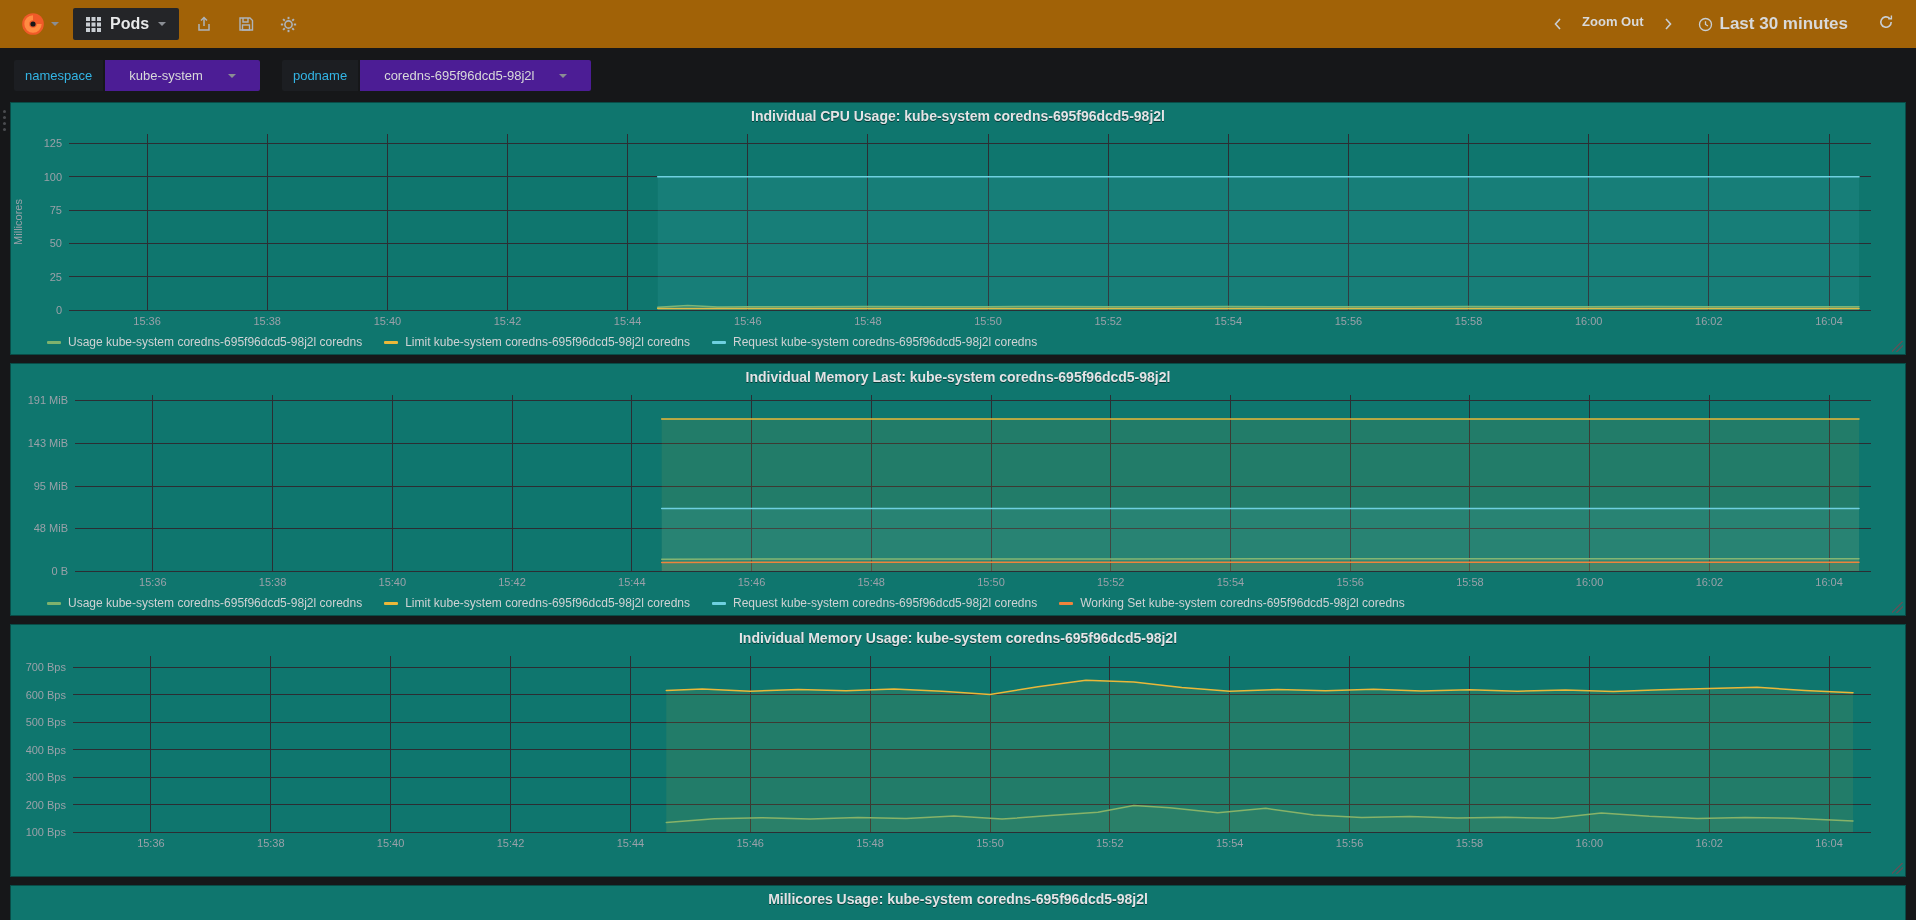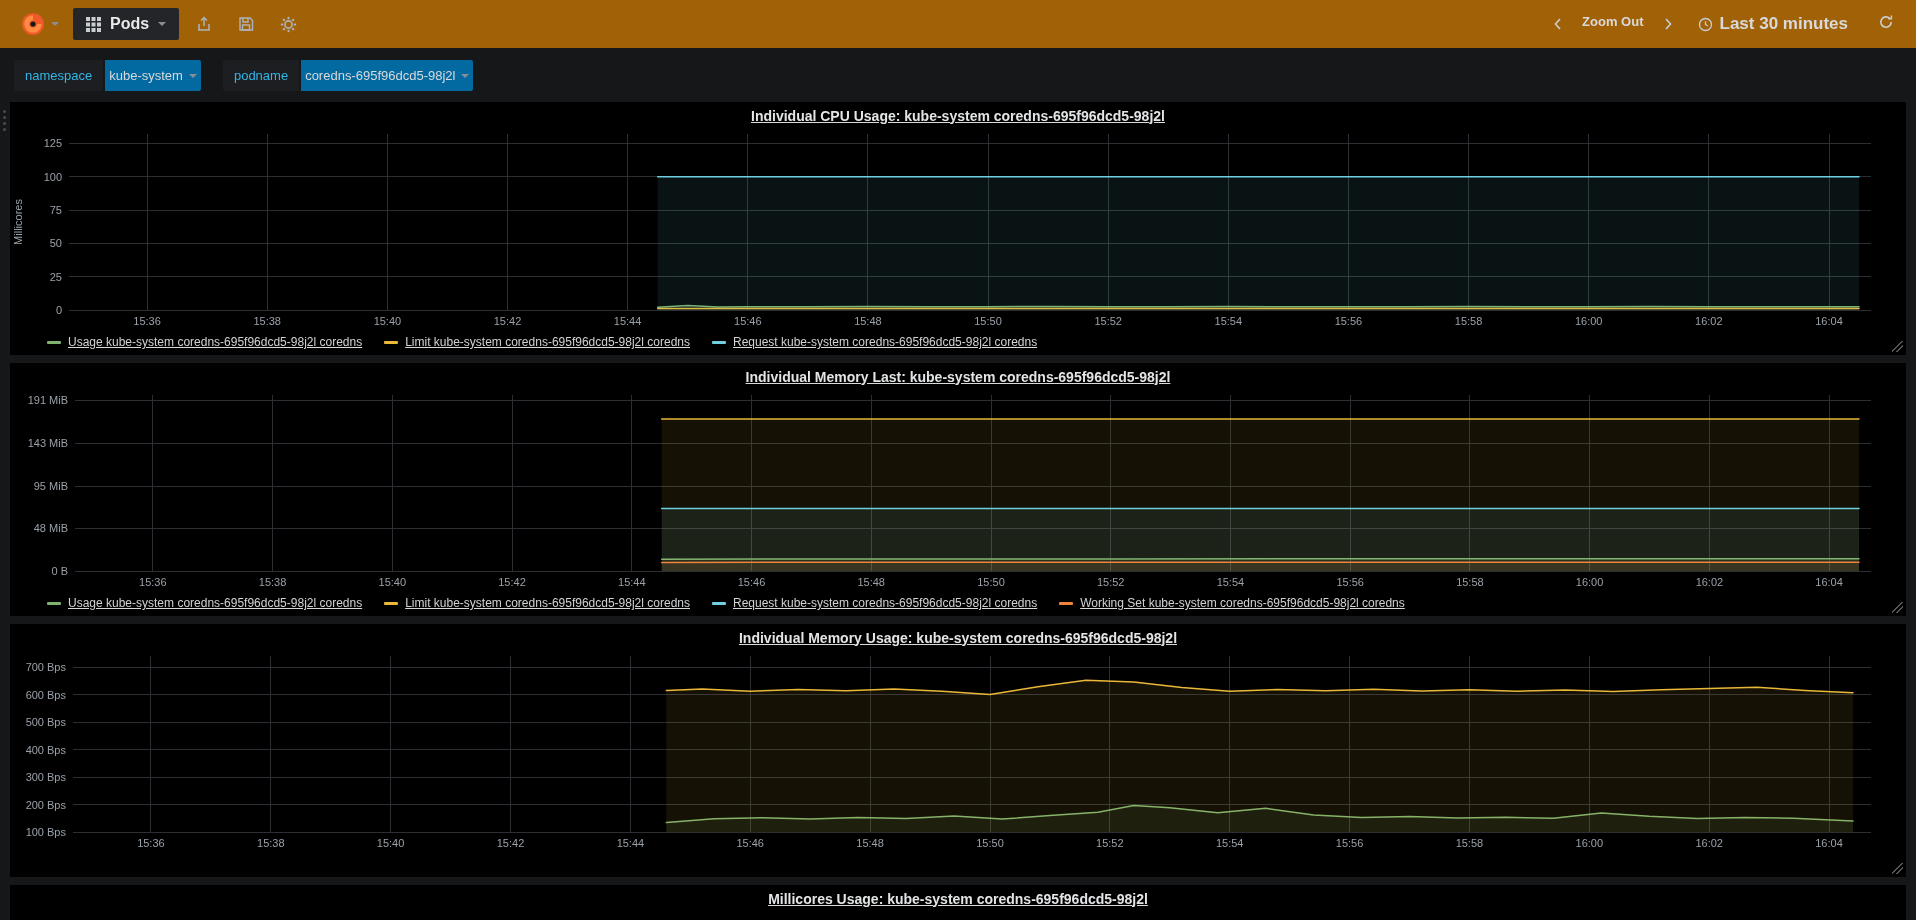--- a/index.html
+++ b/index.html
@@ -22,31 +22,31 @@
   .nav-text-btn { font-size:13px; color:#d8d9da; padding:6px 4px; cursor:pointer; }
   .time-btn { display:flex; align-items:center; gap:7px; font-size:17px; color:#d8d9da;
               padding:6px 10px; cursor:pointer; }
   .refresh-btn { padding:6px 8px; margin-left:8px; cursor:pointer; }
 
   
   .submenu { display:flex; align-items:flex-start; gap:22px; padding:12px 0 12px 14px; height:54px; }
   .var-group { display:flex; align-items:center; }
   .var-label { background:#1c1e22; color:#33b5e5; font-size:13px; padding:8px 11px;
                border-radius:2px 0 0 2px; }
-  .var-value { background:#0369a1; color:#d8d9da; font-size:13px; padding:8px 4px;
-               border-radius:0 2px 2px 0; display:flex; align-items:center; gap:6px;
+  .var-value { background:#4c1d95; color:#d8d9da; font-size:13px; padding:8px 24px;
+               border-radius:0 2px 2px 0; display:flex; align-items:center; gap:25px;
                cursor:pointer; margin-left:2px; }
 
   
   .dashboard { position:relative; padding:0 10px; }
   .drag-dots { position:absolute; left:3px; top:8px; width:3px; height:3px; border-radius:50%;
                background:#4a4b4f; cursor:grab;
                box-shadow:0 6px 0 #4a4b4f, 0 12px 0 #4a4b4f, 0 18px 0 #4a4b4f; }
-  .panel { position:relative; height:253px; background:#000000; margin-bottom:8px;
-           border:1px solid rgba(0,0,0,0.35);text-decoration:underline; }
+  .panel { position:relative; height:253px; background:#0f766e; margin-bottom:8px;
+           border:1px solid rgba(0,0,0,0.35); }
   .panel-title-row { height:25px; display:flex; align-items:center; justify-content:center; }
   .panel-title { font-size:14px; font-weight:700; color:#e3e4e6; cursor:pointer;
                  text-shadow:0 1px 0 rgba(0,0,0,0.5); }
   .chart { height:202px; width:100%; position:relative; cursor:crosshair; }
   .chart svg { font-family:"Liberation Sans", sans-serif; }
   .legend { height:24px; padding-left:36px; display:flex; align-items:center;
             white-space:nowrap; overflow:hidden; font-size:12px; color:#d0d2d4; }
   .legend-item { display:inline-flex; align-items:center; margin-right:22px; cursor:pointer; }
   .legend-mark { width:14px; height:3px; border-radius:1px; margin-right:7px; flex:none; }
   .resize-handle { position:absolute; right:2px; bottom:2px; width:11px; height:11px; cursor:nwse-resize;

